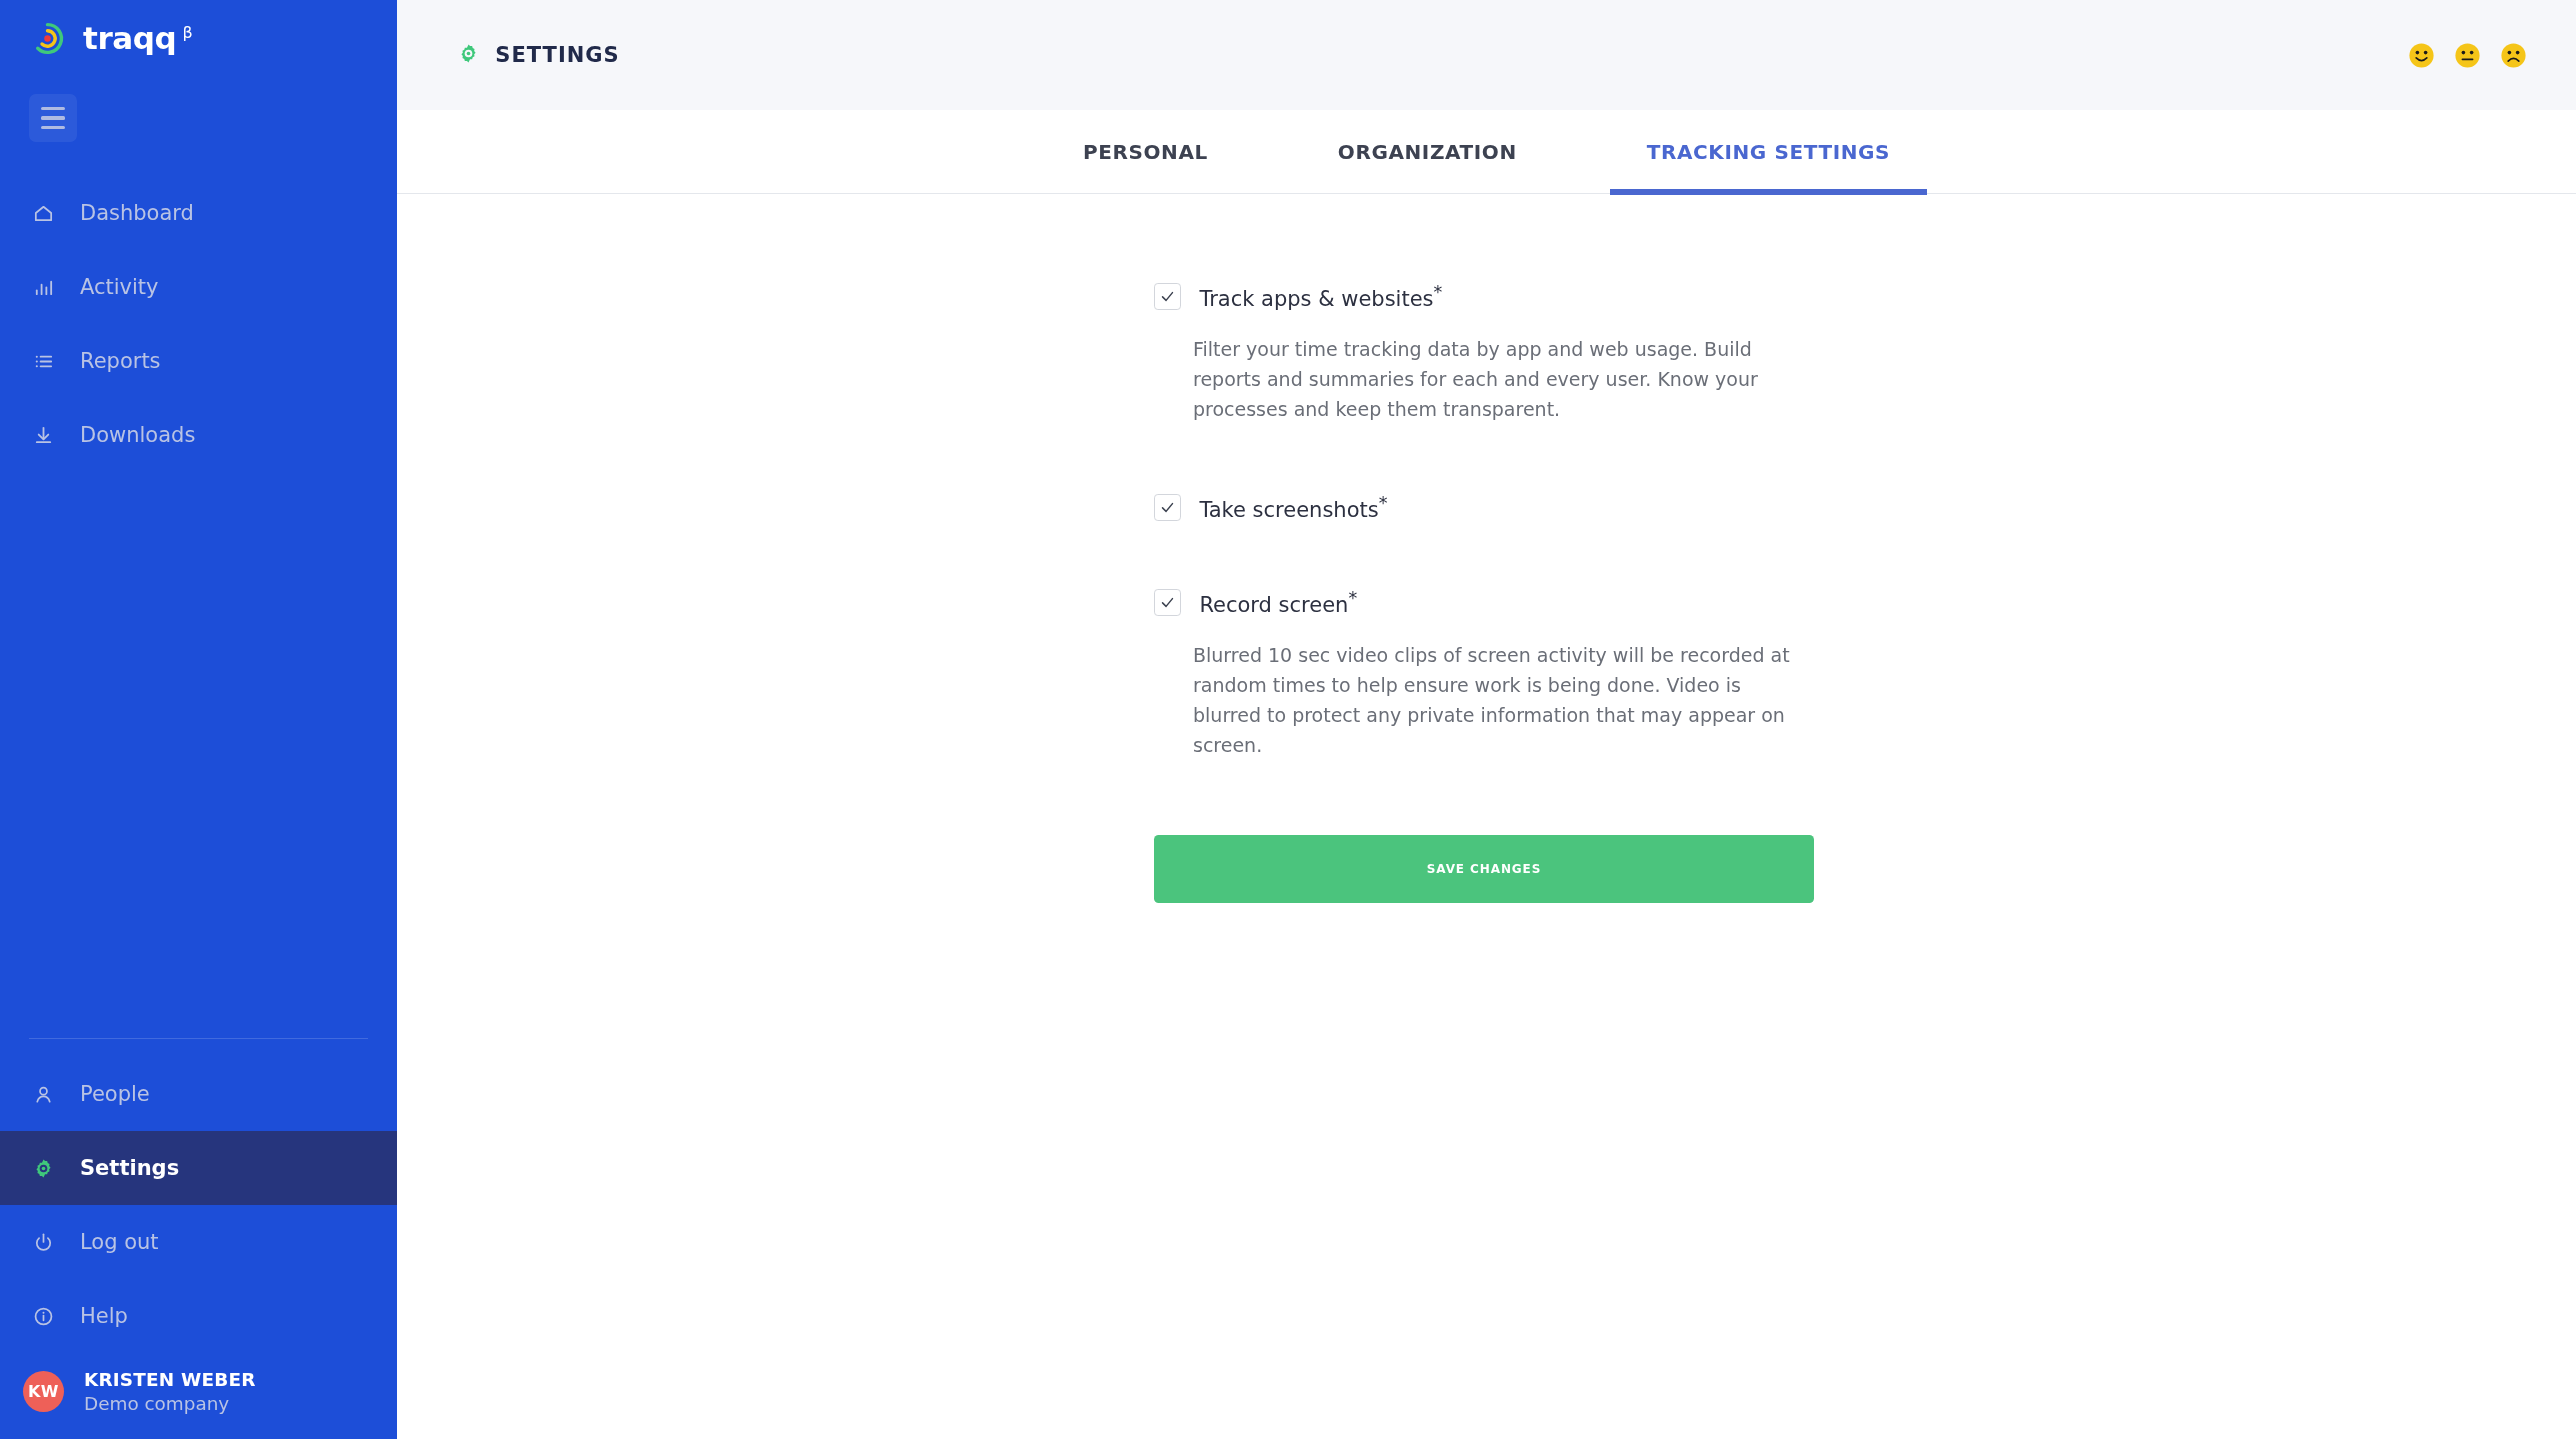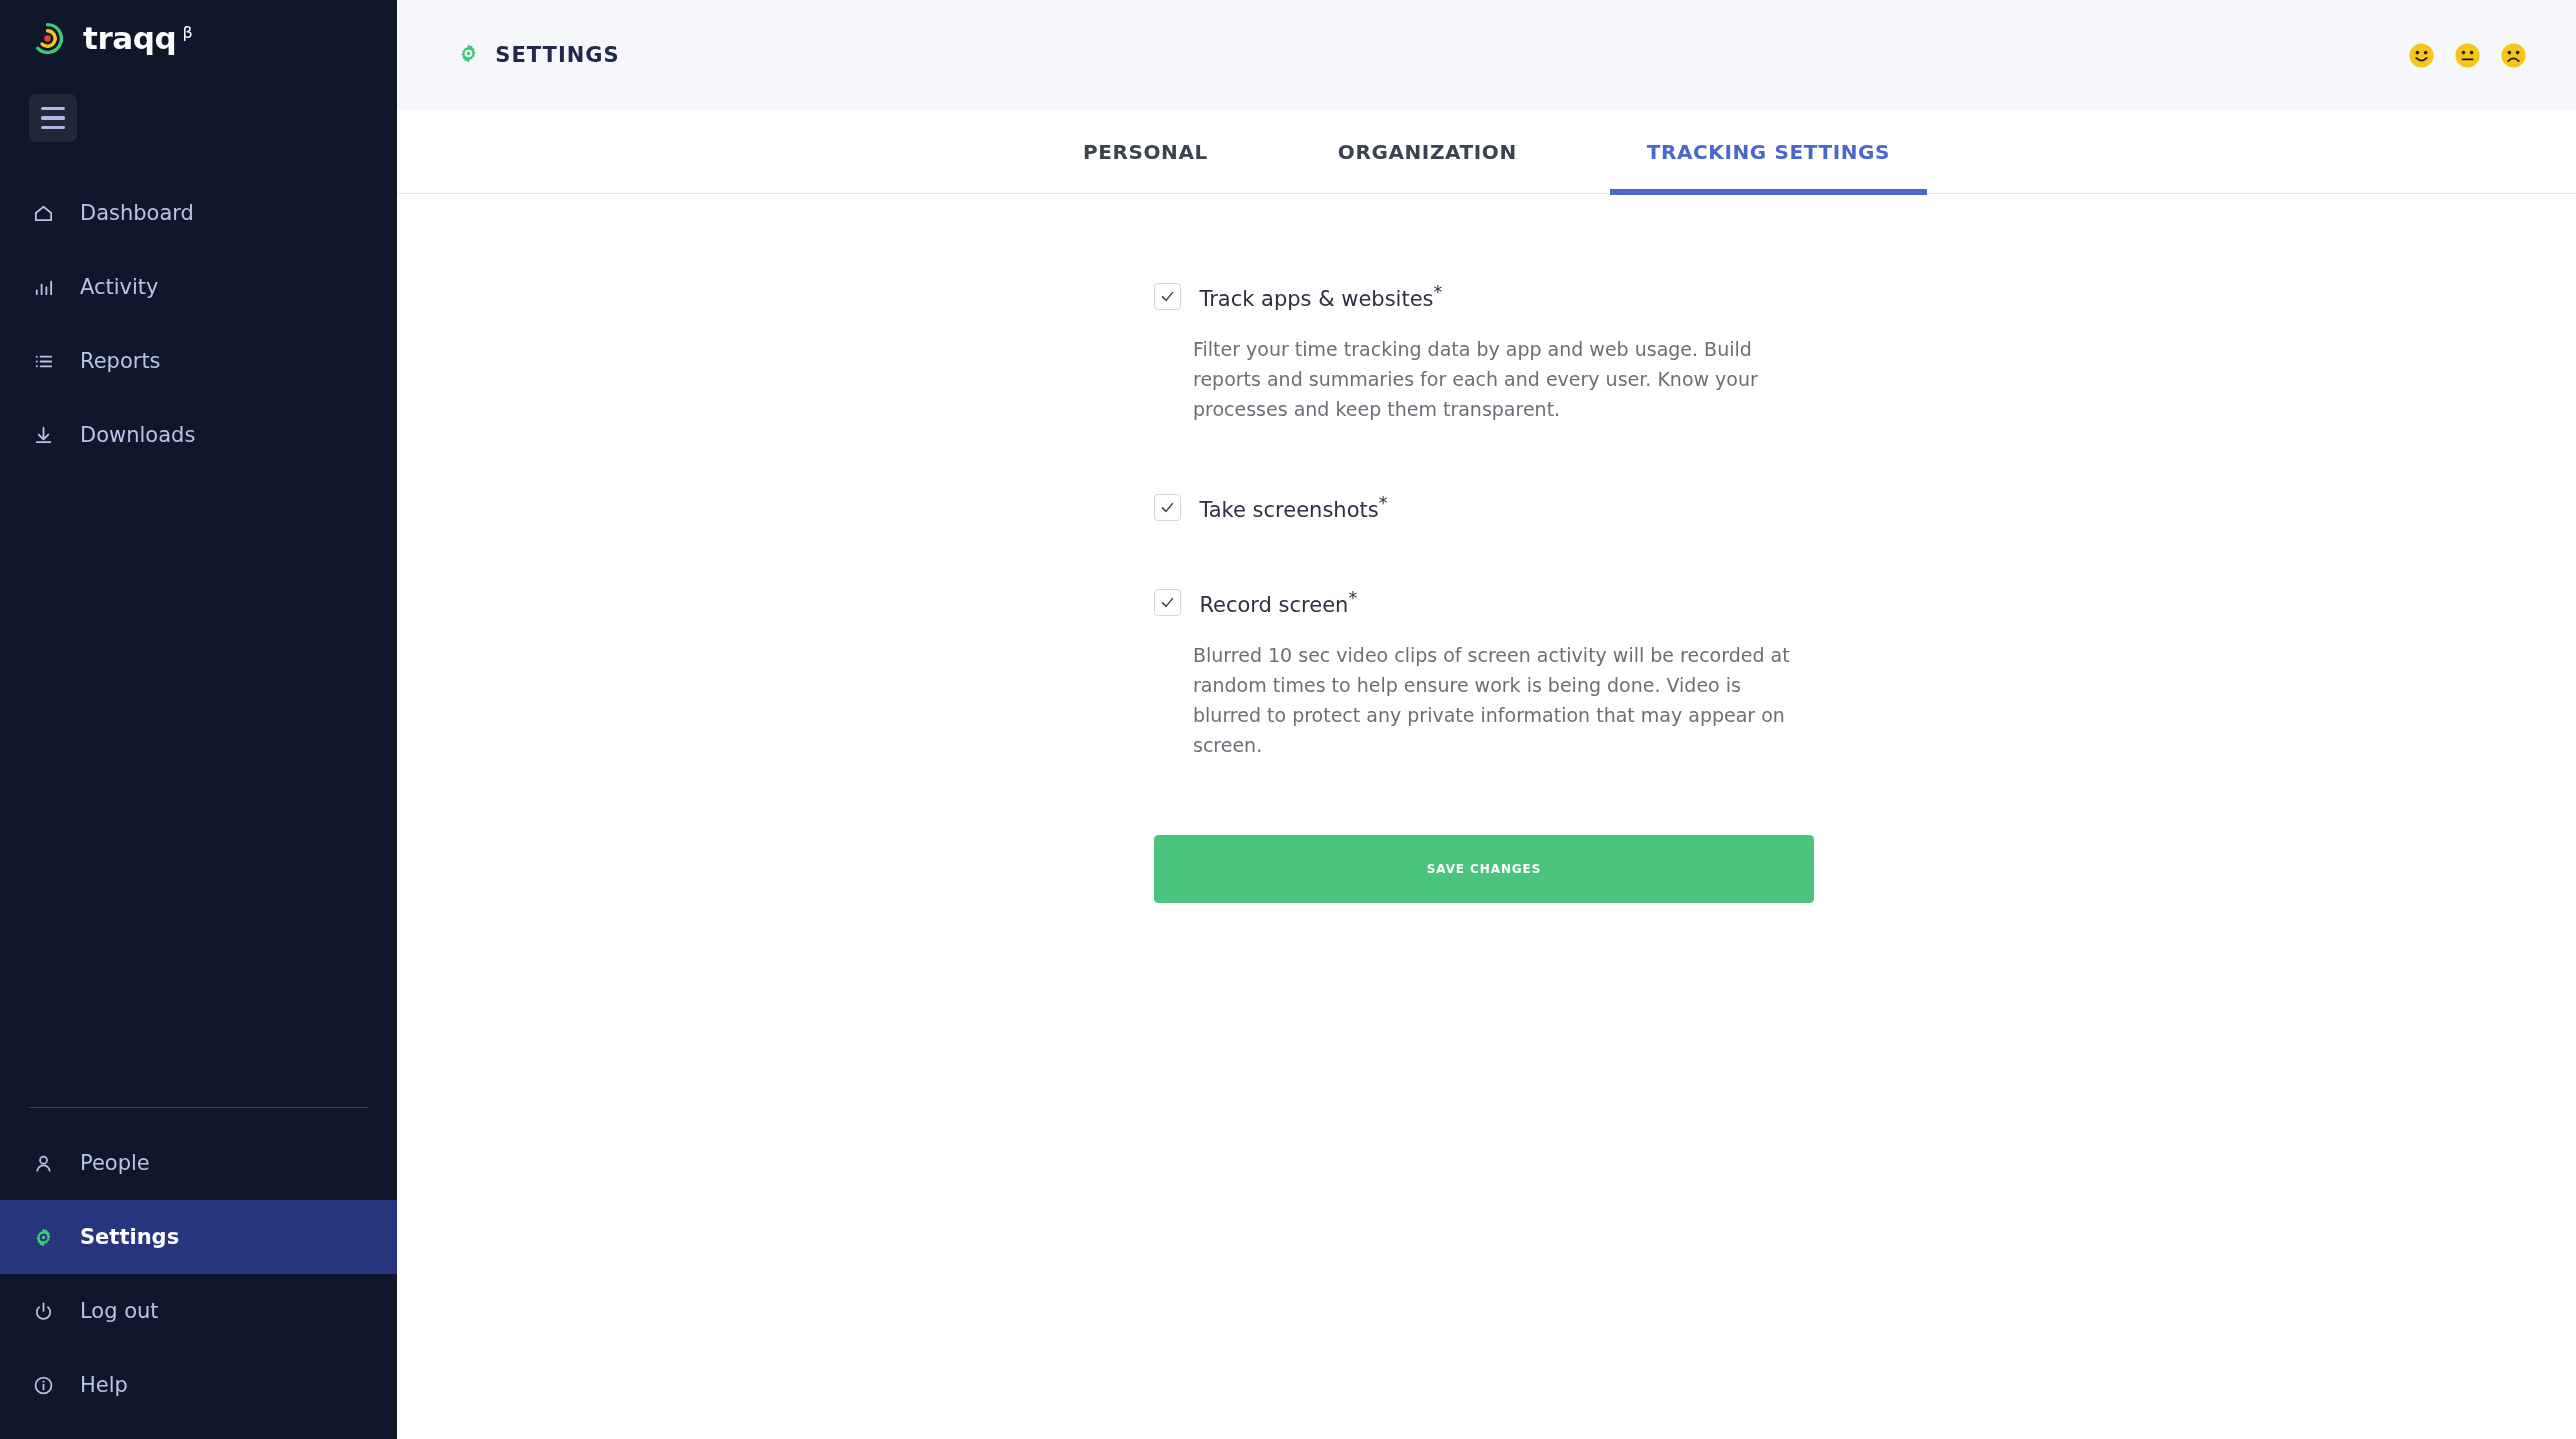--- a/index.html
+++ b/index.html
@@ -16,21 +16,21 @@
     position: relative;
     width: 2576px;
     height: 1439px;
     display: flex;
   }
 
   
   .sidebar {
     width: 397px;
     height: 1439px;
-    background: #0f172a;
+    background: #1d4ed8;
     flex: 0 0 397px;
     position: relative;
     display: flex;
     flex-direction: column;
   }
 
   .brand {
     height: 77px;
     display: flex;
     align-items: center;
@@ -390,20 +390,27 @@
         <span class="nav-icon">
           <svg viewBox="0 0 24 24" width="23" height="23" fill="none" stroke="#B9C3E4" stroke-width="1.8" stroke-linecap="round">
             <circle cx="12" cy="12" r="8.3"></circle>
             <line x1="12" y1="11" x2="12" y2="16"></line>
             <circle cx="12" cy="8" r="1.05" fill="#B9C3E4" stroke="none"></circle>
           </svg>
         </span>
         <span>Help</span>
       </div>
 
+      <div class="user-block">
+        <span class="avatar">KW</span>
+        <span class="user-meta">
+          <span class="user-name">KRISTEN WEBER</span>
+          <span class="user-company">Demo company</span>
+        </span>
+      </div>
     </div>
 
   </aside>
 
   <section class="main">
 
     <header class="topbar">
       <div class="topbar-title">
         <span>
           <svg viewBox="0 0 24 24" width="23" height="23">

